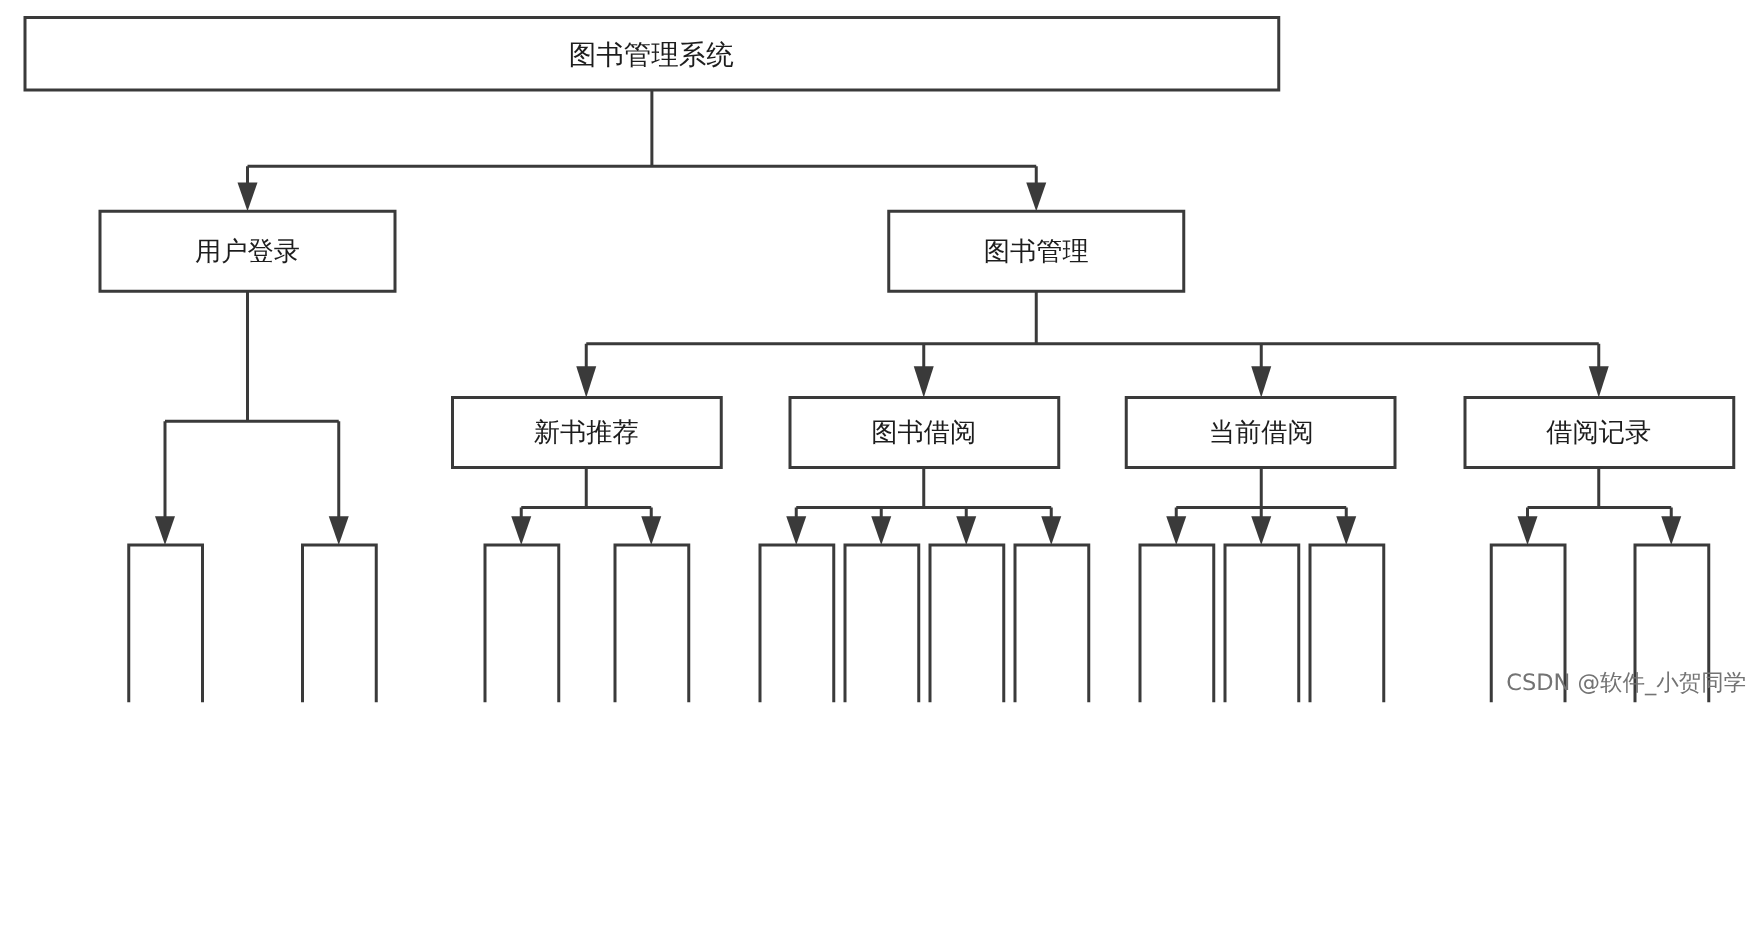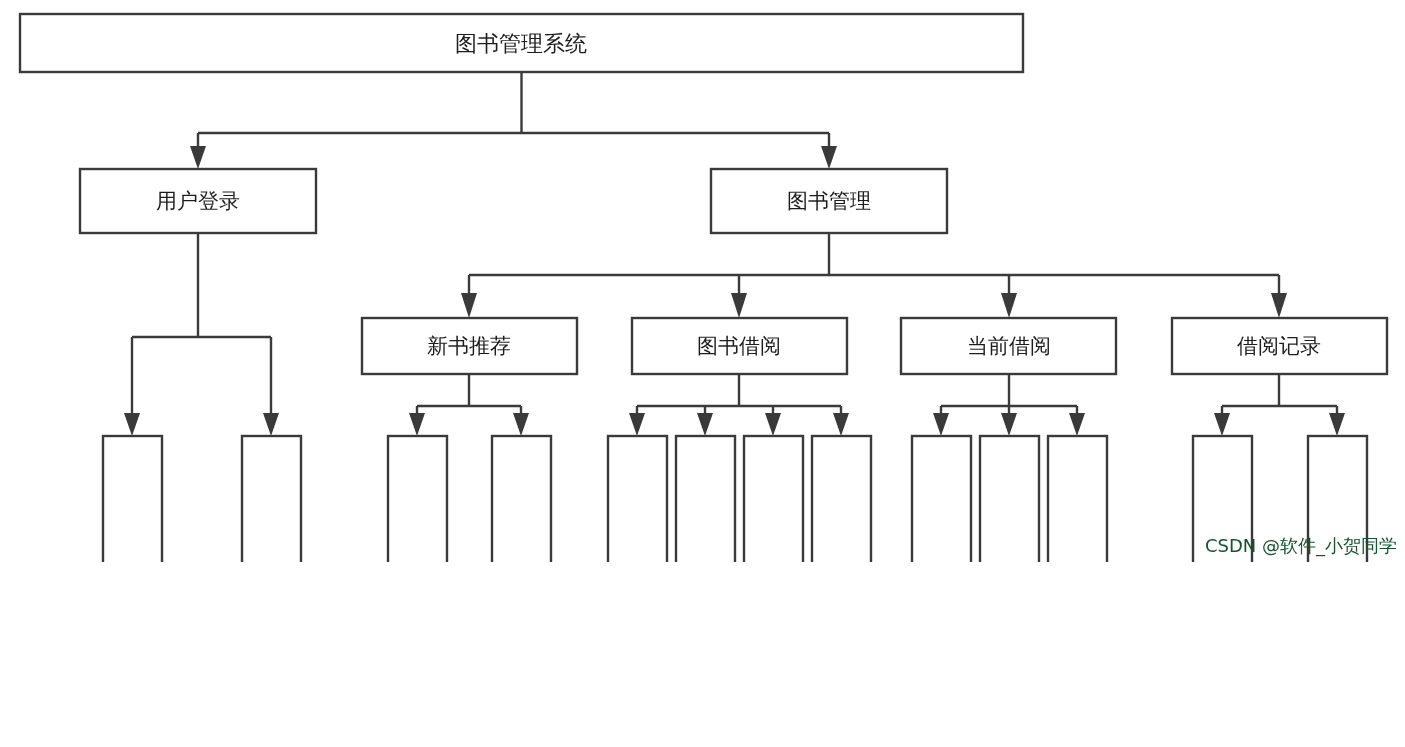--- a/index.html
+++ b/index.html
@@ -71,21 +71,21 @@
     display: flex;
     align-items: center;
     justify-content: center;
   }
   .watermark {
     position: absolute;
     right: 8px;
     bottom: 4px;
     font-family: "DejaVu Sans", "Liberation Sans", sans-serif;
     font-size: 18px;
-    color: #14532d;
+    color: #737373;
     white-space: nowrap;
     pointer-events: none;
   }
 </style>
 </head>
 <body>
 
 <div id="diagram-root">
 
   <svg id="flow-svg" viewBox="0 0 1405 747">

